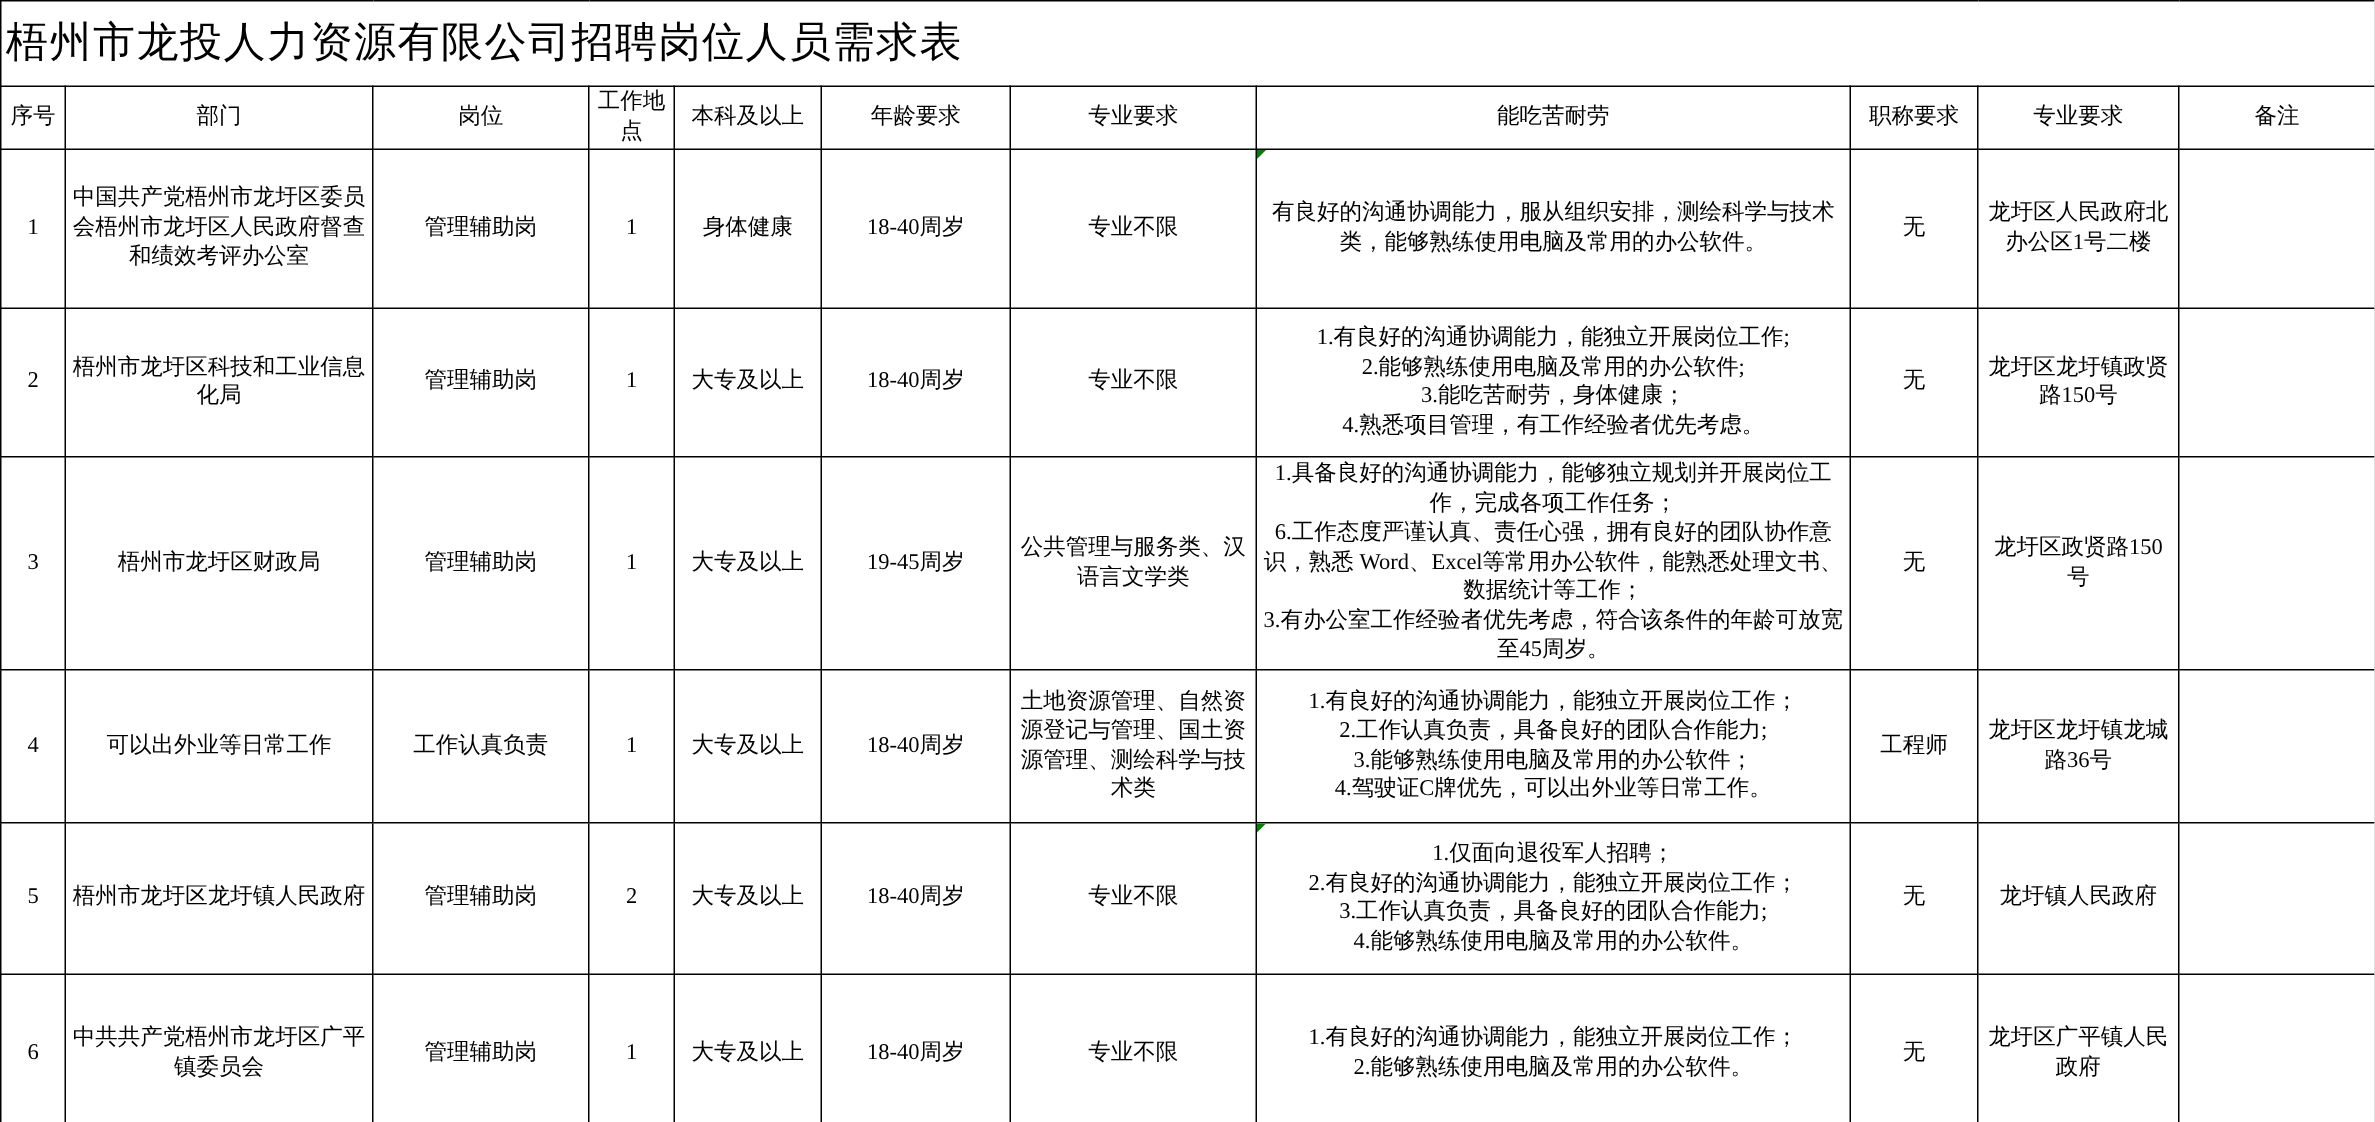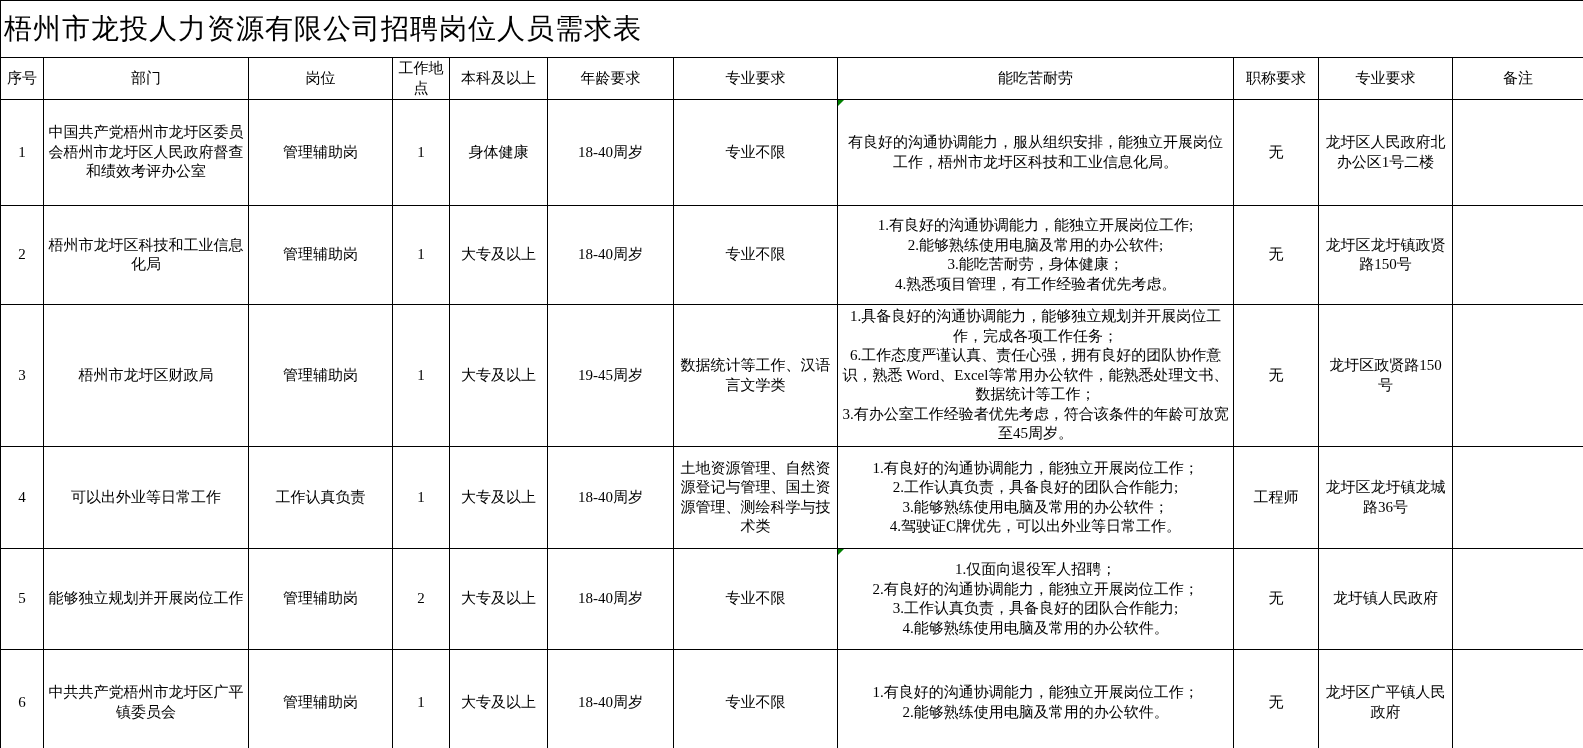--- a/index.html
+++ b/index.html
@@ -103,21 +103,21 @@
     </thead>
     <tbody>
         <tr class="data-row">
     <td class="c-seq">1</td>
     <td class="c-dept">中国共产党梧州市龙圩区委员会梧州市龙圩区人民政府督查和绩效考评办公室</td>
     <td class="c-pos">管理辅助岗</td>
     <td class="c-count">1</td>
     <td class="c-edu">身体健康</td>
     <td class="c-age">18-40周岁</td>
     <td class="c-major">专业不限</td>
-    <td class="c-req"><span class="flag"></span><span class="req-text">有良好的沟通协调能力，服从组织安排，能独立开展岗位工作，梧州市龙圩区科技和工业信息化局。</span></td>
+    <td class="c-req"><span class="flag"></span><span class="req-text">有良好的沟通协调能力，服从组织安排，测绘科学与技术类，能够熟练使用电脑及常用的办公软件。</span></td>
     <td class="c-title">无</td>
     <td class="c-loc">龙圩区人民政府北办公区1号二楼</td>
     <td class="c-remark"></td>
   </tr>
         <tr class="data-row">
     <td class="c-seq">2</td>
     <td class="c-dept">梧州市龙圩区科技和工业信息化局</td>
     <td class="c-pos">管理辅助岗</td>
     <td class="c-count">1</td>
     <td class="c-edu">大专及以上</td>
@@ -131,21 +131,21 @@
     <td class="c-loc">龙圩区龙圩镇政贤路150号</td>
     <td class="c-remark"></td>
   </tr>
         <tr class="data-row">
     <td class="c-seq">3</td>
     <td class="c-dept">梧州市龙圩区财政局</td>
     <td class="c-pos">管理辅助岗</td>
     <td class="c-count">1</td>
     <td class="c-edu">大专及以上</td>
     <td class="c-age">19-45周岁</td>
-    <td class="c-major">数据统计等工作、汉语言文学类</td>
+    <td class="c-major">公共管理与服务类、汉语言文学类</td>
     <td class="c-req"><span class="req-text">1.具备良好的沟通协调能力，能够独立规划并开展岗位工作，完成各项工作任务；
 6.工作态度严谨认真、责任心强，拥有良好的团队协作意识，熟悉 Word、Excel等常用办公软件，能熟悉处理文书、数据统计等工作；
 3.有办公室工作经验者优先考虑，符合该条件的年龄可放宽至45周岁。</span></td>
     <td class="c-title">无</td>
     <td class="c-loc">龙圩区政贤路150号</td>
     <td class="c-remark"></td>
   </tr>
         <tr class="data-row">
     <td class="c-seq">4</td>
     <td class="c-dept">可以出外业等日常工作</td>
@@ -157,21 +157,21 @@
     <td class="c-req"><span class="req-text">1.有良好的沟通协调能力，能独立开展岗位工作；
 2.工作认真负责，具备良好的团队合作能力;
 3.能够熟练使用电脑及常用的办公软件；
 4.驾驶证C牌优先，可以出外业等日常工作。</span></td>
     <td class="c-title">工程师</td>
     <td class="c-loc">龙圩区龙圩镇龙城路36号</td>
     <td class="c-remark"></td>
   </tr>
         <tr class="data-row">
     <td class="c-seq">5</td>
-    <td class="c-dept">能够独立规划并开展岗位工作</td>
+    <td class="c-dept">梧州市龙圩区龙圩镇人民政府</td>
     <td class="c-pos">管理辅助岗</td>
     <td class="c-count">2</td>
     <td class="c-edu">大专及以上</td>
     <td class="c-age">18-40周岁</td>
     <td class="c-major">专业不限</td>
     <td class="c-req"><span class="flag"></span><span class="req-text">1.仅面向退役军人招聘；
 2.有良好的沟通协调能力，能独立开展岗位工作；
 3.工作认真负责，具备良好的团队合作能力;
 4.能够熟练使用电脑及常用的办公软件。</span></td>
     <td class="c-title">无</td>

